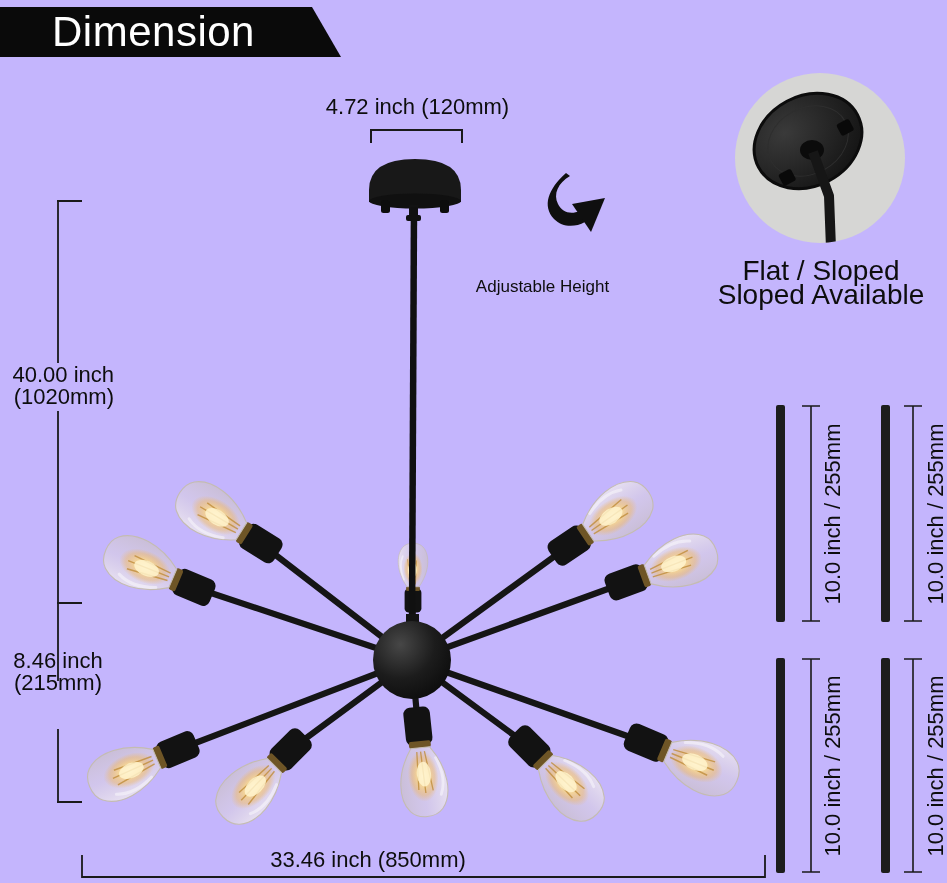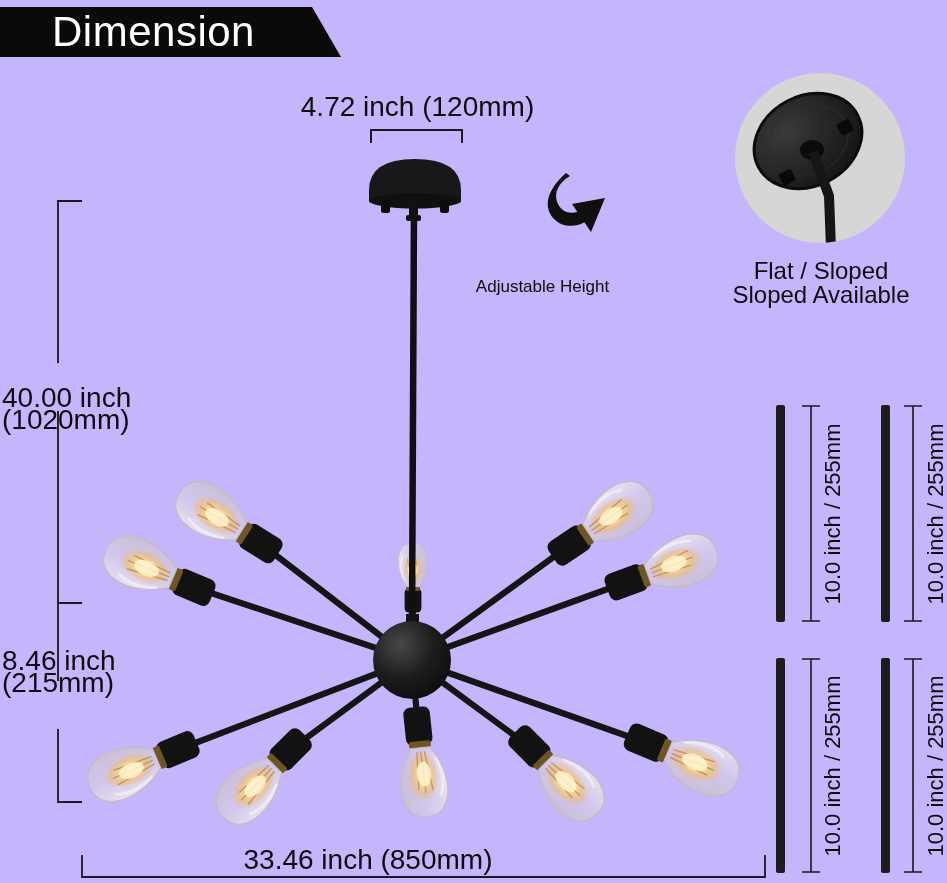--- a/index.html
+++ b/index.html
@@ -7,26 +7,26 @@
     position:relative;width:947px;height:883px;background:#c4b5fd;overflow:hidden;
     font-family:"Liberation Sans","DejaVu Sans",sans-serif;color:#0f0f0f;
   }
   .art{position:absolute;left:0;top:0;width:947px;height:883px;}
   .banner{
     position:absolute;left:0;top:7px;width:341px;height:50px;background:#0a0a0a;
     clip-path:polygon(0 0,91.5% 0,100% 100%,0 100%);
     display:flex;align-items:center;justify-content:center;
   }
   .banner span{color:#ffffff;font-size:42px;letter-spacing:0.5px;padding-right:34px;}
-  .lbl{position:absolute;text-align:center;font-size:28px;line-height:22px;white-space:nowrap;color:#0d0d0d;}
+  .lbl{position:absolute;text-align:center;font-size:22px;line-height:22px;white-space:nowrap;color:#0d0d0d;}
   .lbl .ln{display:block;}
   .canopy-width{left:300px;top:96px;width:235px;}
   .adj-height{left:450px;top:276px;width:185px;font-size:17px;}
-  .ceiling{left:710px;top:259px;width:222px;font-size:24px;line-height:24px;}
-  .overall-h{left:2px;top:387px;width:112px;}
+  .ceiling{left:710px;top:259px;width:222px;font-size:28px;line-height:24px;}
+  .overall-h{left:2px;top:364px;width:112px;text-align:right;}
   .body-h{left:2px;top:650px;width:112px;}
   .fixture-w{left:218px;top:849px;width:300px;}
   .rod-label{
     position:absolute;width:240px;height:26px;line-height:26px;text-align:center;
     font-size:22px;white-space:nowrap;color:#0d0d0d;
     transform:rotate(-90deg);
   }
   .rod-a{left:713px;top:501px;}
   .rod-b{left:816px;top:501px;}
   .rod-c{left:713px;top:753px;}

